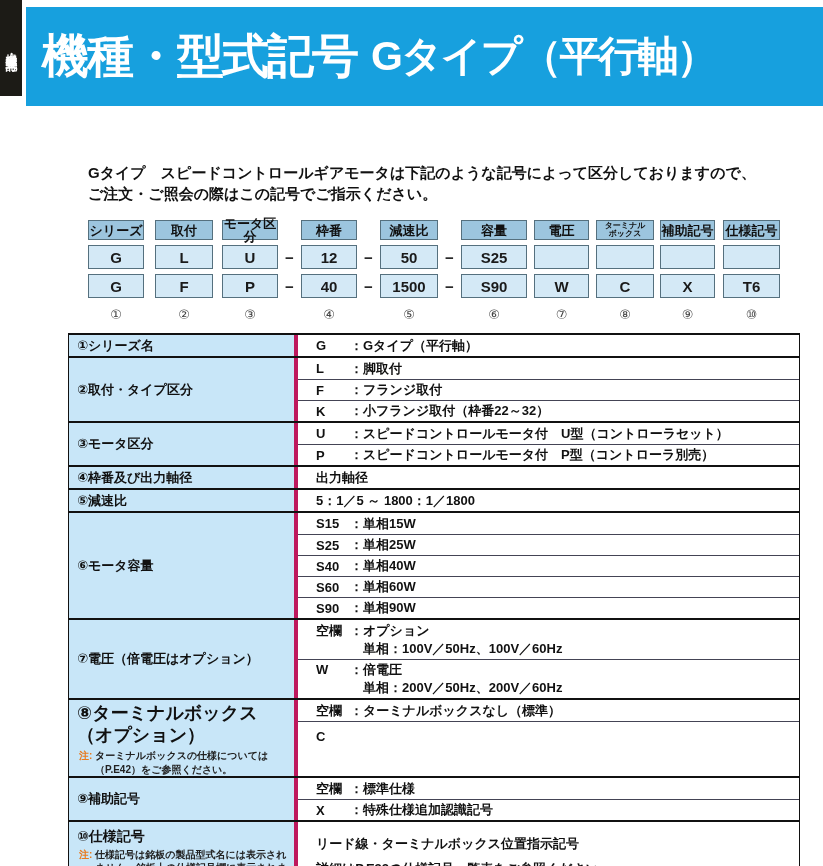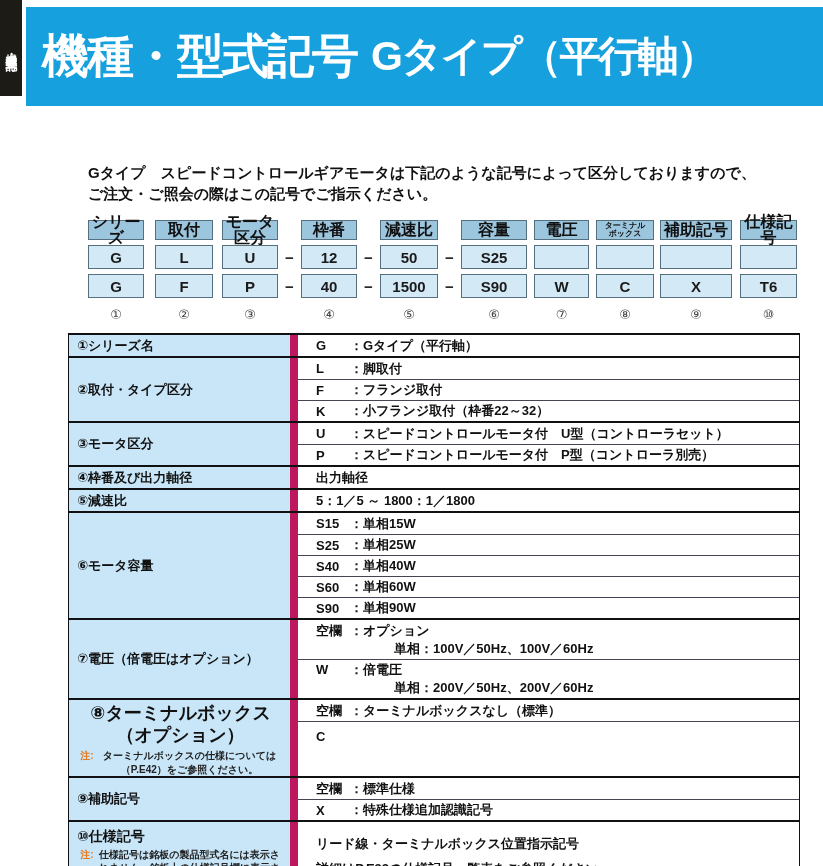--- a/index.html
+++ b/index.html
@@ -24,56 +24,56 @@
   .banner .t1{color:#fff;font-size:47px;font-weight:800;letter-spacing:-2px;margin-right:14px;}
   .banner .t2{color:#fff;font-size:41px;font-weight:800;letter-spacing:-2px;}
   
   .intro{position:absolute;left:88px;top:162px;font-size:15px;font-weight:700;line-height:1.42;color:#111;}
   
   .code-diagram{position:absolute;left:88px;top:220px;display:flex;align-items:flex-start;}
   .cd-col,.cd-sep{display:flex;flex-direction:column;}
   .cd-hdr{
     height:20px;background:#9cc5de;border:1px solid #55707e;box-sizing:border-box;
     display:flex;align-items:center;justify-content:center;
-    font-size:16px;font-weight:700;text-align:center;line-height:1;white-space:pre-line;
+    font-size:13px;font-weight:700;text-align:center;line-height:1;white-space:pre-line;
   }
   .cd-hdr.small{font-size:8px;line-height:1.05;}
   .cd-val{
     height:24px;margin-top:5px;background:#d4e9f6;border:1px solid #55707e;box-sizing:border-box;
     display:flex;align-items:center;justify-content:center;font-size:15px;font-weight:700;color:#1a1a1a;
   }
   .cd-num{height:16px;margin-top:9px;text-align:center;font-size:13px;color:#444;font-weight:400;}
   .cd-sep .sp{background:transparent;border:none;}
   .cd-sep .dash{font-size:15px;font-weight:800;color:#1a1a1a;}
   
   .mtable{
     position:absolute;left:68px;top:333px;width:732px;box-sizing:border-box;
     border:1px solid #111;border-top:2px solid #111;border-bottom:2px solid #111;background:#fff;
   }
   .mrow{display:flex;border-top:2px solid #111;}
   .mrow:first-child{border-top:none;}
   .mlabel{
-    width:229px;flex:0 0 229px;background:#c8e6f8;border-right:8px solid #be185d;box-sizing:border-box;
-    display:flex;align-items:center;padding:0 6px 0 8px;font-size:13px;font-weight:700;line-height:1.2;text-align:center;
+    width:229px;flex:0 0 229px;background:#c8e6f8;border-right:4px solid #be185d;box-sizing:border-box;
+    display:flex;align-items:center;padding:0 6px 0 8px;font-size:13px;font-weight:700;line-height:1.2;
   }
   .mlabel.top{flex-direction:column;align-items:flex-start;justify-content:flex-start;padding-top:3px;}
   .mlabel .big{font-size:14px;font-weight:800;}
   .note{display:flex;font-size:10px;font-weight:700;line-height:1.35;margin-top:3px;padding-left:2px;}
   .note .nmark{color:#e87a1e;flex:0 0 16px;}
   .note .ntext{flex:1;color:#222;}
   .mright{flex:1;display:flex;flex-direction:column;min-width:0;}
   .sub{
     border-top:1px solid #445;min-height:21px;display:flex;align-items:center;
     padding-left:18px;font-size:13px;font-weight:600;box-sizing:border-box;
   }
   .sub:first-child{border-top:none;}
   .code{flex:0 0 34px;width:34px;font-weight:700;}
   .sub.twoline{height:39px;flex-direction:column;align-items:stretch;justify-content:center;padding-left:0;}
   .sub.twoline .l1{display:flex;padding-left:18px;line-height:18px;}
-  .sub.twoline .l2{padding-left:96px;line-height:18px;}
+  .sub.twoline .l2{padding-left:65px;line-height:18px;}
   .sub.h29{min-height:29px;}
   .sub.h70{height:68px;flex-direction:column;align-items:flex-start;justify-content:center;padding-left:18px;}
   .sub.h70 div{line-height:25px;}
 </style>
 </head>
 <body>
 
 <div class="side-tab">
   <span>機種・型式記号</span>
 </div>
@@ -179,21 +179,21 @@
     <div class="cd-val"></div>
     <div class="cd-val">C</div>
     <div class="cd-num">⑧</div>
   </div>
   <div class="cd-sep" style="width:6px">
     <div class="cd-hdr sp"></div>
       <div class="cd-val sp"></div>
       <div class="cd-val sp"></div>
       <div class="cd-num sp"></div>
   </div>
-  <div class="cd-col" style="width:72px">
+  <div class="cd-col" style="width:55px">
     <div class="cd-hdr">補助記号</div>
     <div class="cd-val"></div>
     <div class="cd-val">X</div>
     <div class="cd-num">⑨</div>
   </div>
   <div class="cd-sep" style="width:8px">
     <div class="cd-hdr sp"></div>
       <div class="cd-val sp"></div>
       <div class="cd-val sp"></div>
       <div class="cd-num sp"></div>

